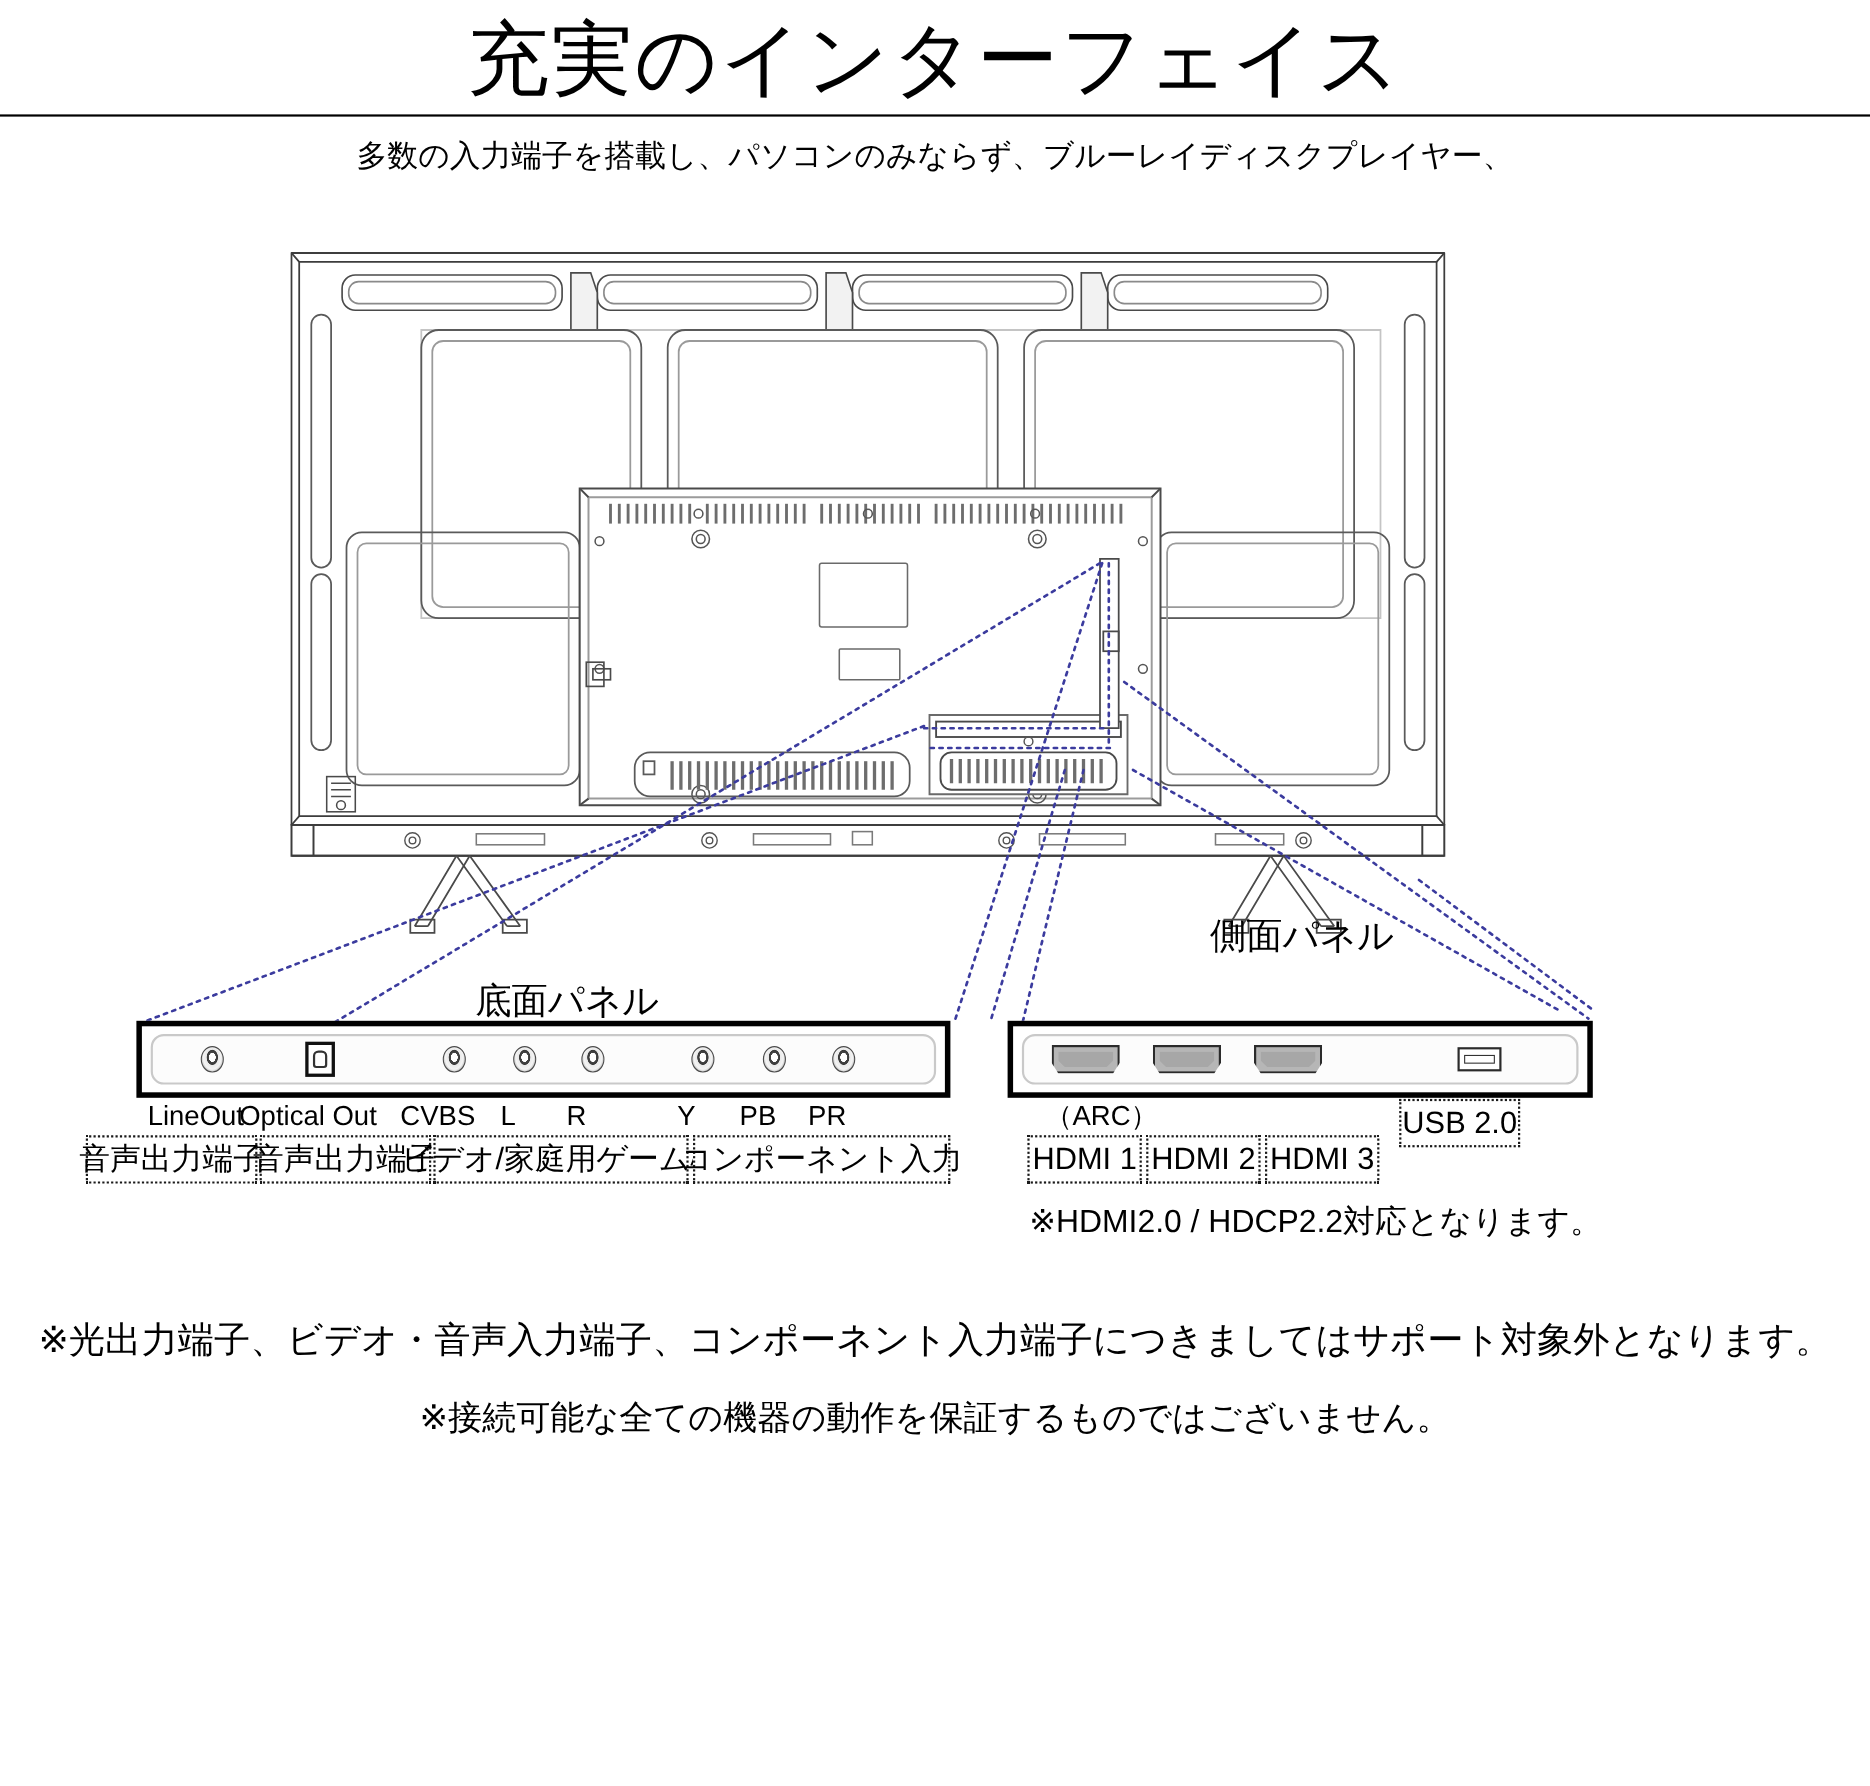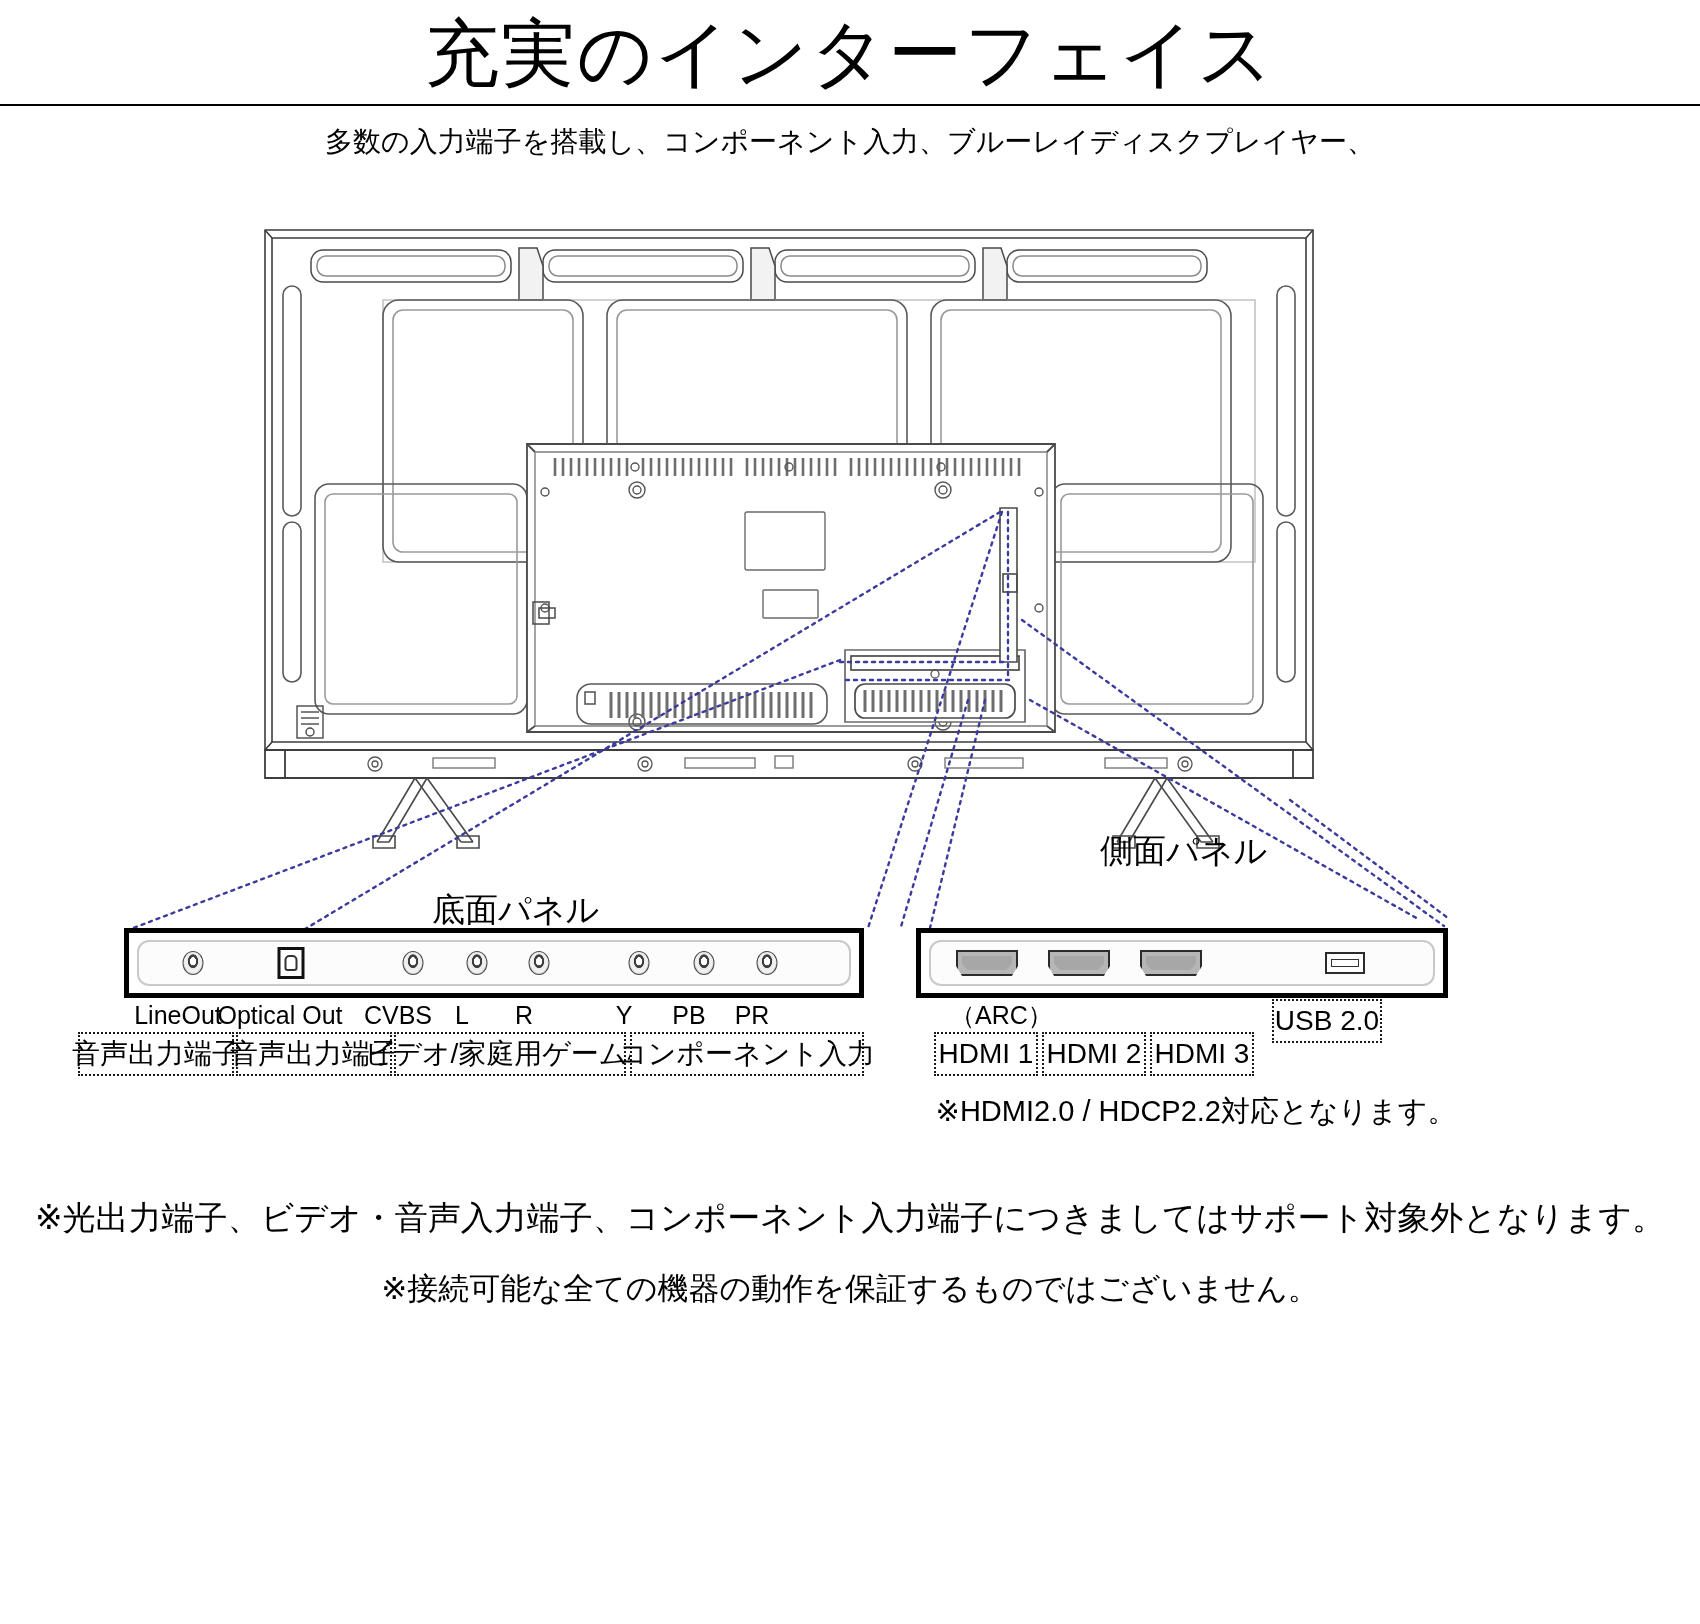--- a/index.html
+++ b/index.html
@@ -228,21 +228,21 @@
   #footnote-1 { top: 1196px; font-size: 33px; line-height: 44px; }
   #footnote-2 { top: 1268px; font-size: 31px; line-height: 42px; }
 </style>
 </head>
 <body>
 
 <div id="page-title">充実のインターフェイス</div>
 <div id="title-rule"></div>
 
 <div id="lead-text">
-  <span class="line">多数の入力端子を搭載し、コンポーネント入力、ブルーレイディスクプレイヤー、</span>
+  <span class="line">多数の入力端子を搭載し、パソコンのみならず、ブルーレイディスクプレイヤー、</span>
 </div>
 
 <div id="tv-illustration">
 <svg width="1070" height="640" viewBox="0 0 1070 640" xmlns="http://www.w3.org/2000/svg">
   <g fill="none" stroke="#3d3d3d" stroke-width="1.6" stroke-linejoin="round">
 
     <path d="M10 8 H1058 V528 H10 Z"></path>
     <path d="M17 16 H1051 V520 H17 Z"></path>
     <path d="M10 8 L17 16 M1058 8 L1051 16 M10 528 L17 520 M1058 528 L1051 520"></path>
   </g>

